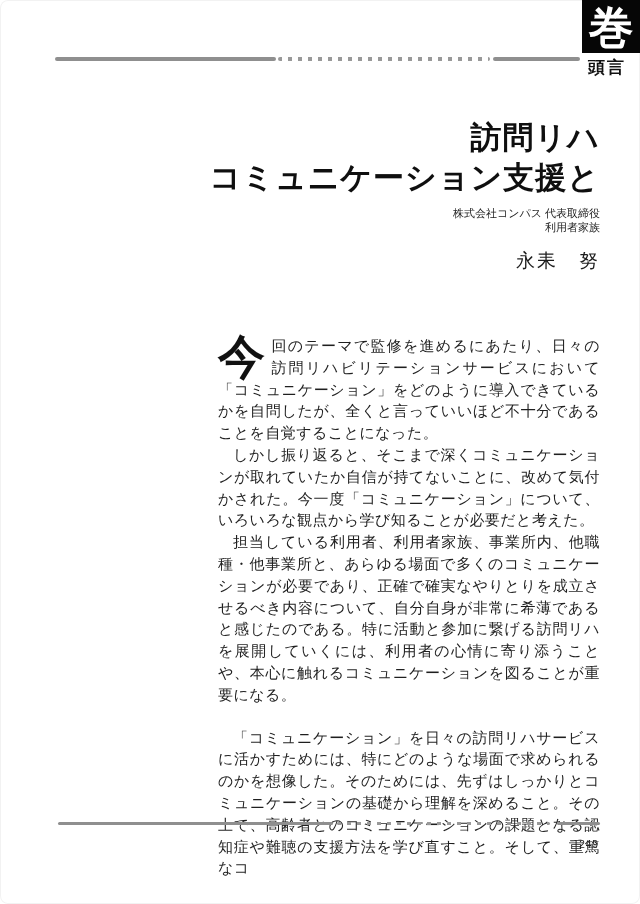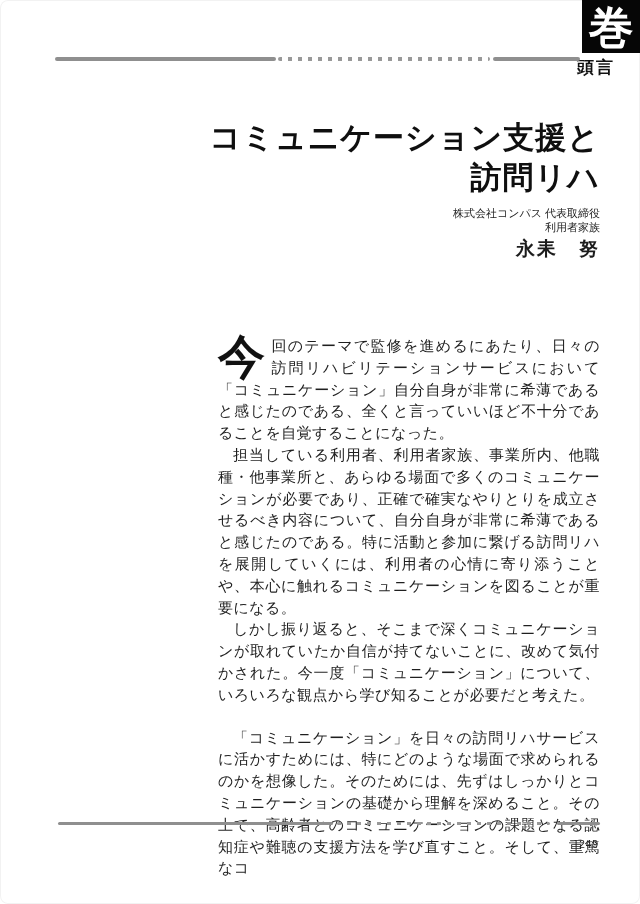--- a/index.html
+++ b/index.html
@@ -22,21 +22,21 @@
     background:#060606;color:#fff;
     display:flex;align-items:center;justify-content:center;
   }
   .corner-box .kanji{
     font-size:45px;font-weight:700;line-height:1;
     font-family:"Liberation Serif", serif;
     transform:translateY(2px);
   }
   .corner-label{
     position:absolute;top:56px;right:3px;width:60px;
-    font-size:17px;font-weight:800;
+    text-align:center;font-size:17px;font-weight:800;
     letter-spacing:2px;color:#111;
   }
 
   
   .rule{position:absolute;height:4px;left:0;width:640px;}
   .rule .seg{position:absolute;top:0;height:4px;background:#8f8f8f;border-radius:2px;}
   .rule .dots{
     background:none;
     background-image:repeating-linear-gradient(90deg,#999 0,#999 4px,transparent 4px,transparent 10px);
   }
@@ -53,21 +53,21 @@
   
   .title-block{
     position:absolute;top:118px;right:40px;text-align:right;
     font-weight:800;color:#0f0f0f;
     font-size:31px;line-height:40px;letter-spacing:1px;
   }
 
   
   .author-block{position:absolute;top:206px;right:40px;text-align:right;color:#1c1c1c;}
   .author-block .small{font-size:11px;line-height:14px;}
-  .author-block .name{font-size:19px;line-height:24px;margin-top:3px;font-weight:700;letter-spacing:2px;}
+  .author-block .name{font-size:19px;line-height:24px;margin-top:15px;font-weight:400;letter-spacing:2px;}
 
   
   .body-block{
     position:absolute;top:336px;left:218px;width:382px;
     font-family:"Liberation Serif","DejaVu Serif", serif;
     font-size:15px;line-height:21.8px;color:#1f1f1f;
     text-align:justify;letter-spacing:0.03em;
   }
   .body-block p{margin:0;}
   .body-block p.indent{text-indent:1em;}
@@ -102,34 +102,34 @@
   </div>
   <div class="corner-label">頭言</div>
 
   <div class="rule header-rule">
     <span class="seg s1"></span>
     <span class="seg dots"></span>
     <span class="seg s2"></span>
   </div>
 
   <div class="title-block">
+    <div>訪問リハ</div>
     <div>コミュニケーション支援と</div>
-    <div>訪問リハ</div>
   </div>
 
   <div class="author-block">
     <div class="small">株式会社コンパス 代表取締役</div>
     <div class="small">利用者家族</div>
     <div class="name">永耒　努</div>
   </div>
 
   <div class="body-block">
-    <p class="para"><span class="dropcap">今</span><span>回のテーマで監修を進めるにあたり、日々の訪問リハビリテーションサービスにおいて「コミュニケーション」自分自身が非常に希薄であると感じたのである、全くと言っていいほど不十分であることを自覚することになった。</span></p>
+    <p class="para"><span class="dropcap">今</span><span>回のテーマで監修を進めるにあたり、日々の訪問リハビリテーションサービスにおいて「コミュニケーション」をどのように導入できているかを自問したが、全くと言っていいほど不十分であることを自覚することになった。</span></p>
+    <p class="para indent">しかし振り返ると、そこまで深くコミュニケーションが取れていたか自信が持てないことに、改めて気付かされた。今一度「コミュニケーション」について、いろいろな観点から学び知ることが必要だと考えた。</p>
     <p class="para indent">担当している利用者、利用者家族、事業所内、他職種・他事業所と、あらゆる場面で多くのコミュニケーションが必要であり、正確で確実なやりとりを成立させるべき内容について、自分自身が非常に希薄であると感じたのである。特に活動と参加に繋げる訪問リハを展開していくには、利用者の心情に寄り添うことや、本心に触れるコミュニケーションを図ることが重要になる。</p>
-    <p class="para indent">しかし振り返ると、そこまで深くコミュニケーションが取れていたか自信が持てないことに、改めて気付かされた。今一度「コミュニケーション」について、いろいろな観点から学び知ることが必要だと考えた。</p>
     <p class="para indent gap">「コミュニケーション」を日々の訪問リハサービスに活かすためには、特にどのような場面で求められるのかを想像した。そのためには、先ずはしっかりとコミュニケーションの基礎から理解を深めること。その上で、高齢者とのコミュニケーションの課題となる認知症や難聴の支援方法を学び直すこと。そして、重篤なコ</p>
   </div>
 
   <div class="rule footer-rule">
     <span class="seg s1"></span>
     <span class="seg dots"></span>
     <span class="seg s2"></span>
   </div>
 
   <div class="footer-page">249</div>

